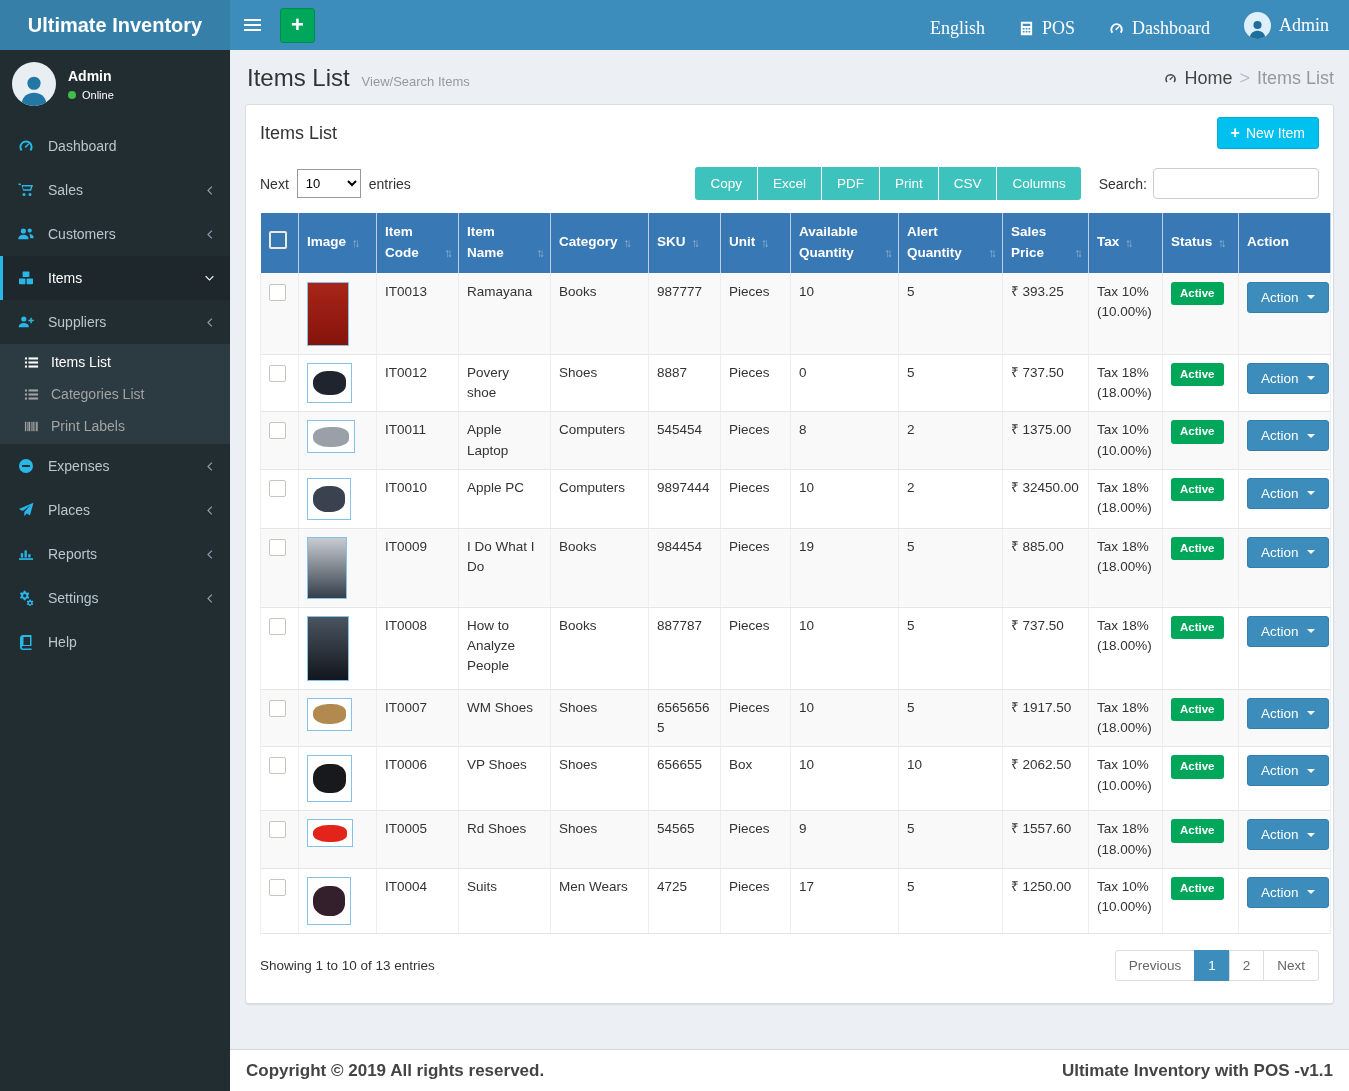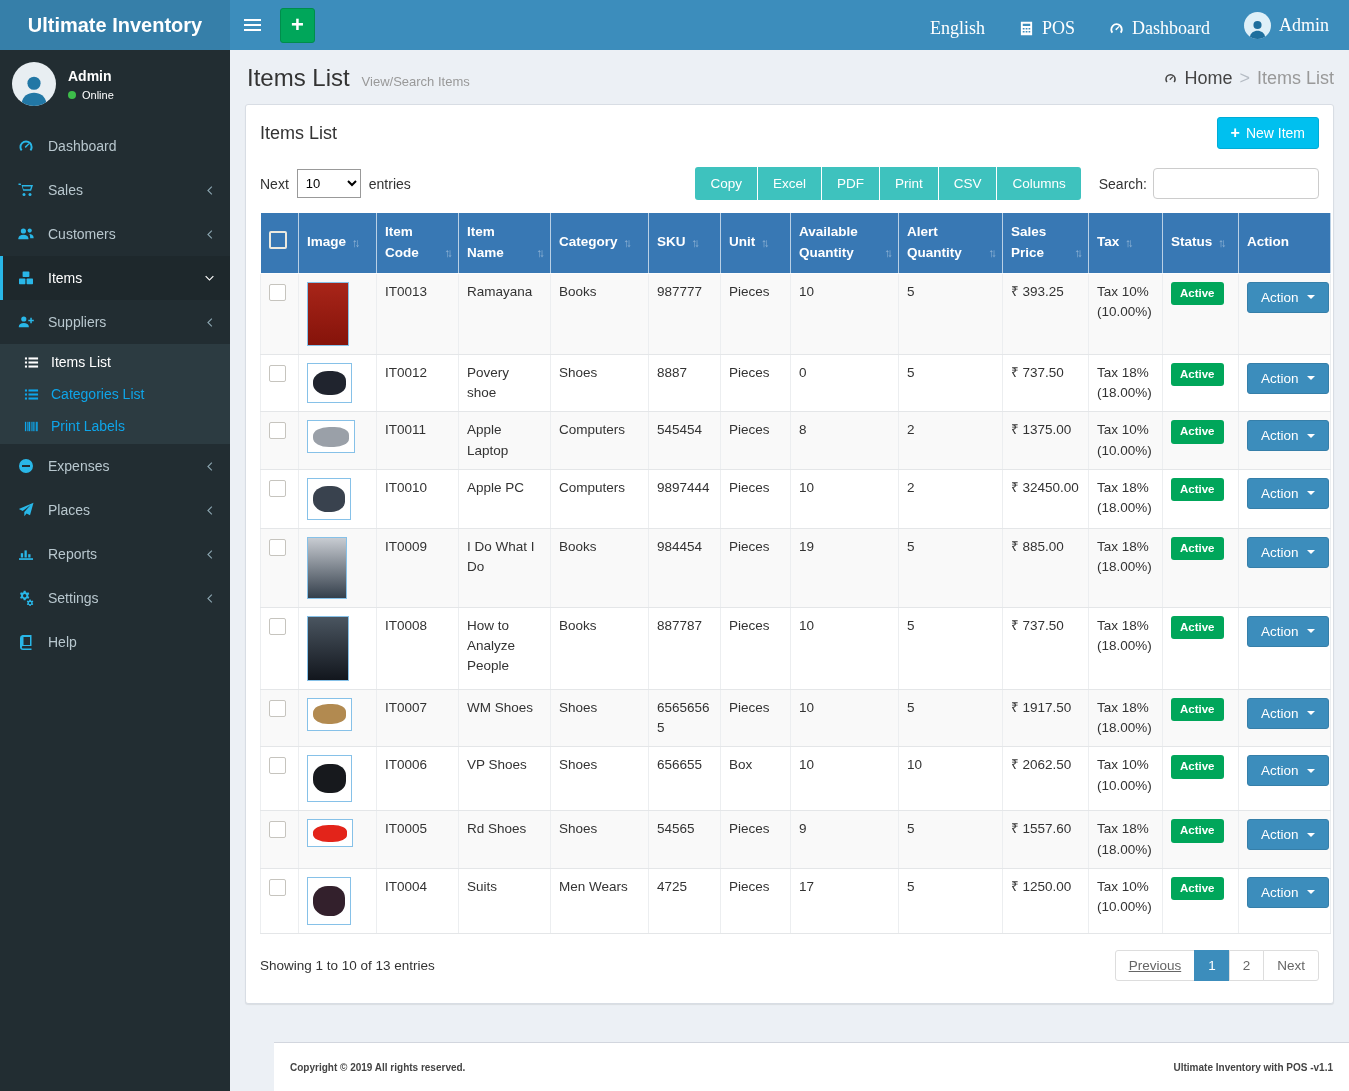--- a/index.html
+++ b/index.html
@@ -28,21 +28,21 @@
   .menu-item{display:flex; align-items:center; gap:11px; padding:14px 15px; color:#b8c7ce;
              font-size:14px; cursor:pointer; border-left:3px solid transparent;}
   .menu-item .mi-icon{width:19px; color:var(--sb-icon); flex:none;}
   .menu-item .mi-icon svg{width:16px; height:16px; fill:currentColor;}
   .menu-item .chevron{margin-left:auto; color:#8aa4af; flex:none;}
   .menu-item .chevron svg{width:11px; height:11px; fill:currentColor;}
   .menu-item.active{background:#1e282c; color:#fff; border-left-color:var(--sb-icon);}
   .menu-item.active .chevron{color:#fff;}
   .submenu{background:var(--sb-sub); padding:2px 0;}
   .submenu-item{display:flex; align-items:center; gap:10px; padding:8px 15px 8px 24px;
-                color:#0ea5e9; font-size:14px; cursor:pointer;}
+                color:#a3a3a3; font-size:14px; cursor:pointer;}
   .submenu-item .mi-icon{width:17px; color:currentColor;}
   .submenu-item .mi-icon svg{width:15px; height:15px; fill:currentColor;}
   .submenu-item.active{color:#fff;}
 
   
   .navbar{position:absolute; left:230px; right:0; top:0; height:50px; background:var(--accent);
           display:flex; align-items:center; color:#fff; z-index:19;}
   .hamburger{width:44px; height:50px; display:flex; flex-direction:column; align-items:center;
              justify-content:center; gap:3px; cursor:pointer;}
   .hamburger i{width:17px; height:2px; background:#fff; display:block;}
@@ -107,27 +107,27 @@
               font-family:inherit; padding:7px 13px; border-radius:3px; display:inline-flex;
               align-items:center; gap:8px; cursor:pointer;}
   .caret{width:0; height:0; border-left:4px solid transparent; border-right:4px solid transparent;
          border-top:4px solid #fff; display:inline-block;}
 
   .table-footer{display:flex; align-items:center; justify-content:space-between; padding:16px 14px 18px 14px;}
   .showing{font-size:13.5px; color:#333;}
   .pagination{display:flex;}
   .page-btn{border:1px solid #ddd; background:#fff; color:#666; font-size:13.5px; font-family:inherit;
             padding:7px 13px; margin-left:-1px; cursor:pointer;}
-  .page-btn:first-child{border-radius:3px 0 0 3px; margin-left:0;text-decoration:underline;}
+  .page-btn:first-child{border-radius:3px 0 0 3px; margin-left:0;}
   .page-btn:last-child{border-radius:0 3px 3px 0;}
   .page-btn.active{background:var(--accent); border-color:var(--accent); color:#fff;}
 
-  .main-footer{position:absolute; left:230px; right:0; bottom:0; height:49px; background:#fff;
+  .main-footer{position:absolute; left:230px; right:0; bottom:0; height:42px; background:#fff;
                border-top:1px solid #d2d6de; display:flex; align-items:center; justify-content:space-between;
-               padding:0 16px; font-weight:bold; color:#444; font-size:10px; z-index:20;margin-left:44px;}
+               padding:0 16px; font-weight:bold; color:#444; font-size:17px; z-index:20;}
 </style>
 </head>
 <body>
 
 <aside class="sidebar">
   <div class="logo">
     <span>Ultimate Inventory</span>
   </div>
   <div class="user-panel">
     <div class="avatar-lg">

